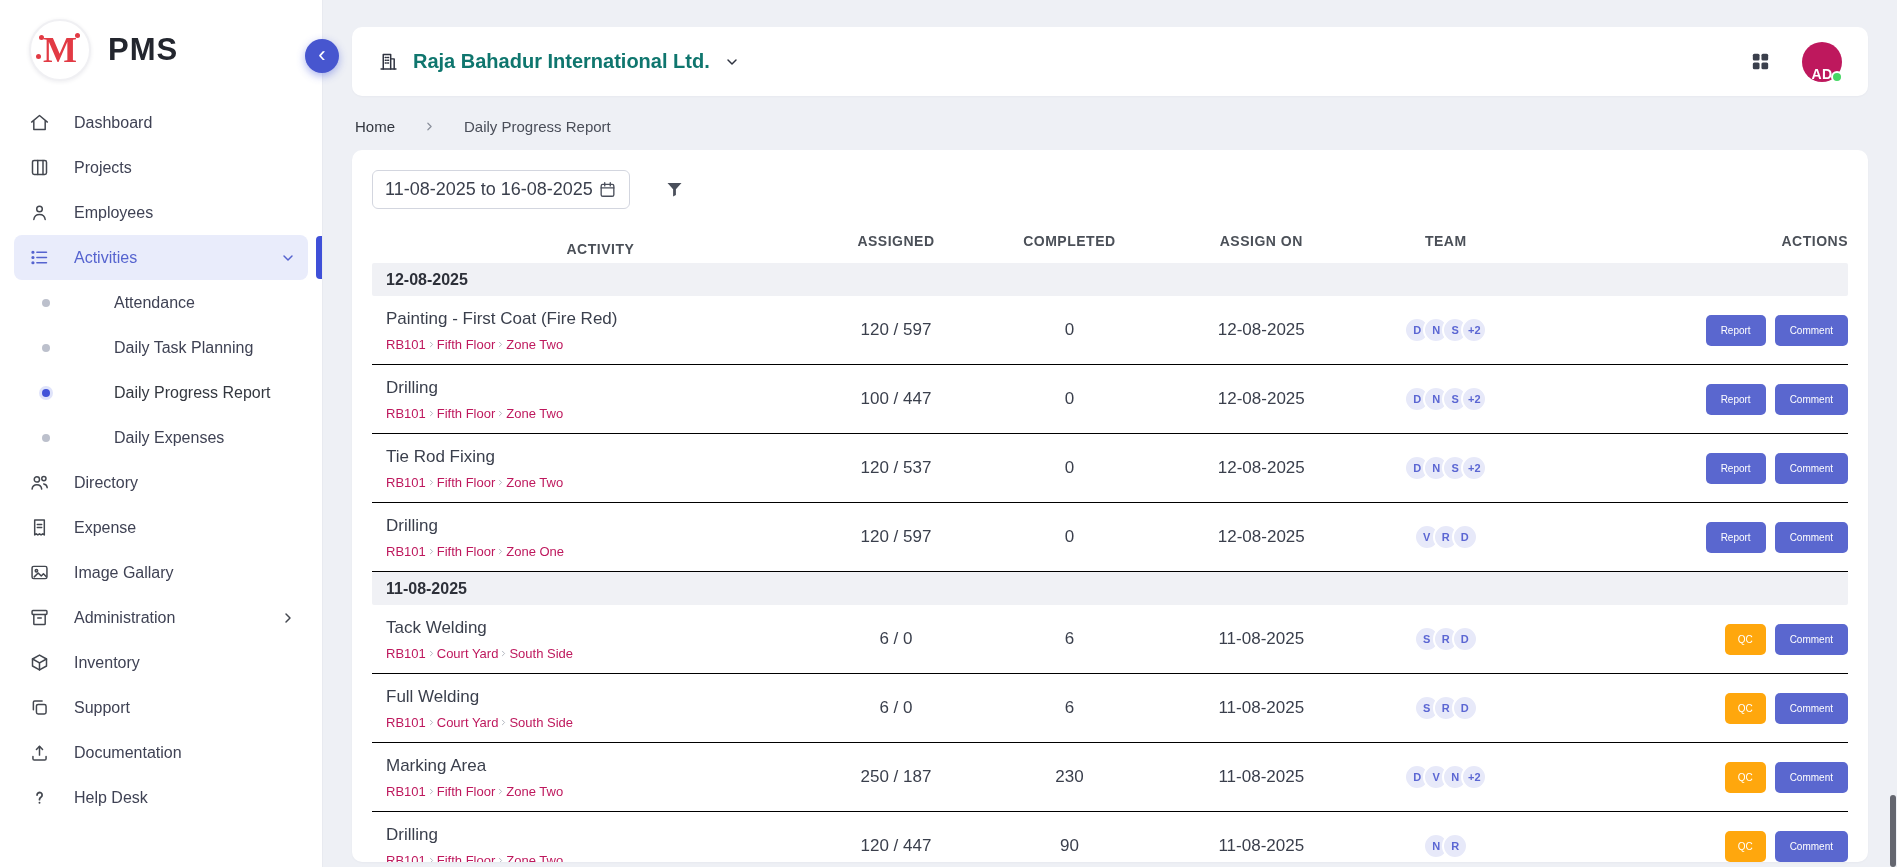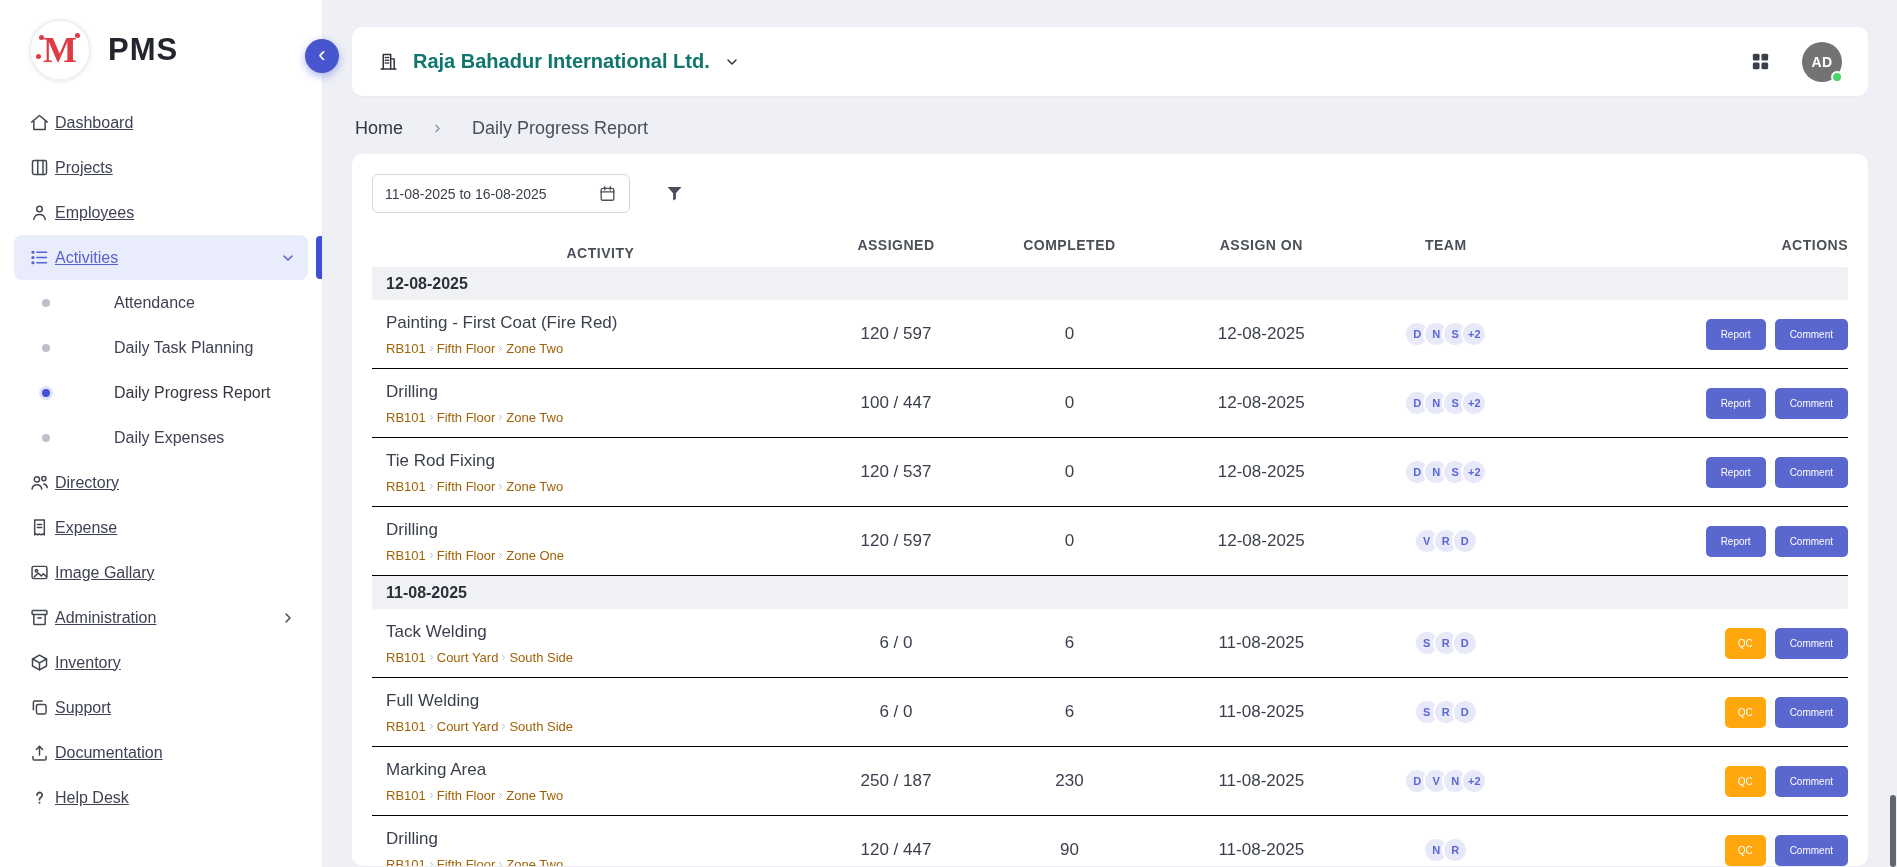--- a/index.html
+++ b/index.html
@@ -33,23 +33,23 @@
 
   .collapse-btn {
     position: absolute; right: -17px; top: 39px; width: 34px; height: 34px; border-radius: 50%;
     background: #4756cf; color: #fff; border: none; cursor: pointer; z-index: 20;
     font-size: 22px; line-height: 30px; box-shadow: 0 3px 8px rgba(70,90,220,.45);
     display: flex; align-items: center; justify-content: center; padding-bottom: 3px;
   }
 
   .menu { }
   .menu .item {
-    position: relative; display: flex; align-items: center; gap: 5px;
+    position: relative; display: flex; align-items: center; gap: 24px;
     height: 45px; margin: 0 14px; padding-left: 15px; border-radius: 8px;
-    font-size: 16px; font-weight: 500; color: #3f4254; cursor: pointer; text-decoration: underline;
+    font-size: 16px; font-weight: 500; color: #3f4254; cursor: pointer;
   }
   .menu .item .mi { color: #43474f; }
   .menu .item.active { background: #e9ecfb; color: #5563cf; }
   .menu .item.active .mi { color: #5563cf; }
   .menu .item.active::after {
     content: ""; position: absolute; right: -14px; top: 1px; width: 6px; height: 43px;
     background: #3f50d8; border-radius: 4px 0 0 4px;
   }
   .menu .item .chev { margin-left: auto; margin-right: 12px; display: inline-flex; }
   .menu .sub-item {
@@ -73,61 +73,61 @@
   .topbar {
     background: #fff; border-radius: 10px; height: 69px;
     display: flex; align-items: center; justify-content: space-between; padding: 0 26px;
     box-shadow: 0 1px 2px rgba(20,20,50,.03);
   }
   .company { display: flex; align-items: center; gap: 14px; cursor: pointer; color: #2f3340; }
   .company .name { font-size: 20px; font-weight: 700; color: #0f766e; }
   .top-actions { display: flex; align-items: center; gap: 30px; }
   .apps-btn { display: inline-flex; width: 23px; height: 23px; color: #3a3f4c; cursor: pointer; background: none; border: none; }
   .apps-btn svg { width: 100%; height: 100%; }
-  .avatar { position: relative; width: 40px; height: 40px; border-radius: 50%; background: #737373; cursor: pointer;
-            display: flex; align-items: center; justify-content: center; }
+  .avatar { position: relative; width: 40px; height: 40px; border-radius: 50%; background: #be185d; cursor: pointer;
+            display: flex; align-items: flex-end; justify-content: center; }
   .avatar .initials { color: #fff; font-size: 14px; font-weight: 700; letter-spacing: .5px; }
   .avatar .status-dot { position: absolute; right: -1px; bottom: -1px; width: 12px; height: 12px;
             border-radius: 50%; background: #47d764; border: 2px solid #fff; }
 
-  .breadcrumb { display: flex; align-items: center; gap: 28px; margin: 22px 0 15px 3px; font-size: 18px; }
+  .breadcrumb { display: flex; align-items: center; gap: 28px; margin: 22px 0 15px 3px; font-size: 15px; }
   .breadcrumb .crumb { color: #32363f; font-weight: 500; cursor: pointer; }
   .breadcrumb .crumb.current { color: #4a4e59; font-weight: 400; cursor: default; }
   .breadcrumb .sep { display: inline-flex; width: 13px; height: 13px; color: #8a8f9b; }
   .breadcrumb .sep svg { width: 100%; height: 100%; }
 
   .card {
     background: #fff; border-radius: 10px; padding: 20px; height: 712px; overflow: hidden;
     box-shadow: 0 1px 2px rgba(20,20,50,.03);
   }
   .filter-row { display: flex; align-items: center; gap: 34px; }
   .date-input {
     width: 258px; height: 39px; border: 1px solid #d3d6df; border-radius: 6px;
     display: flex; align-items: center; justify-content: space-between; padding: 0 12px;
-    font-size: 14px; color: #3a3f4c; cursor: pointer; background: #fff;
+    font-size: 18px; color: #3a3f4c; cursor: pointer; background: #fff;
   }
   .date-input .mi { width: 19px; height: 19px; color: #4a4f5b; }
   .filter-icon { display: inline-flex; width: 21px; height: 21px; color: #4a4f5b; cursor: pointer; }
   .filter-icon svg { width: 100%; height: 100%; }
 
   
   .table { margin-top: 10px; }
   .trow { display: grid; grid-template-columns: 30% 11% 12.5% 13.5% 11.5% 1fr; align-items: center; }
   .thead { height: 44px; }
   .thead .th { font-size: 14px; font-weight: 700; color: #4b5058; letter-spacing: .5px; text-align: center; }
   .thead .th.c-activity { text-align: center; margin-top: 15px; }
 
   .group-bar {
     background: #f0f1f5; height: 33px; display: flex; align-items: center;
     padding: 0 14px; font-size: 16px; font-weight: 700; color: #2d3039; border-radius: 2px;
   }
   .data-row { min-height: 69px; border-bottom: 1px solid #000000; }
   .c-activity { padding-left: 14px; }
   .activity-name { font-size: 17px; color: #3a3f4c; margin-bottom: 8px; }
-  .activity-path { display: flex; align-items: center; gap: 1px; font-size: 13px; color: #a16207; }
+  .activity-path { display: flex; align-items: center; gap: 1px; font-size: 13px; color: #be185d; }
   .activity-path .psep { color: #a6aab5; font-size: 11px; display: inline-flex; width: 9px; height: 9px; }
   .activity-path .psep svg { width: 100%; height: 100%; }
   .c-num, .c-date { text-align: center; font-size: 17px; color: #3a3f4c; }
   .c-team { display: flex; justify-content: center; }
   .chip {
     width: 26px; height: 26px; border-radius: 50%; background: #e7e9f9; color: #5b66d3;
     border: 2px solid #fff; display: flex; align-items: center; justify-content: center;
     font-size: 11px; font-weight: 700; margin-left: -7px;
   }
   .chip:first-child { margin-left: 0; }

